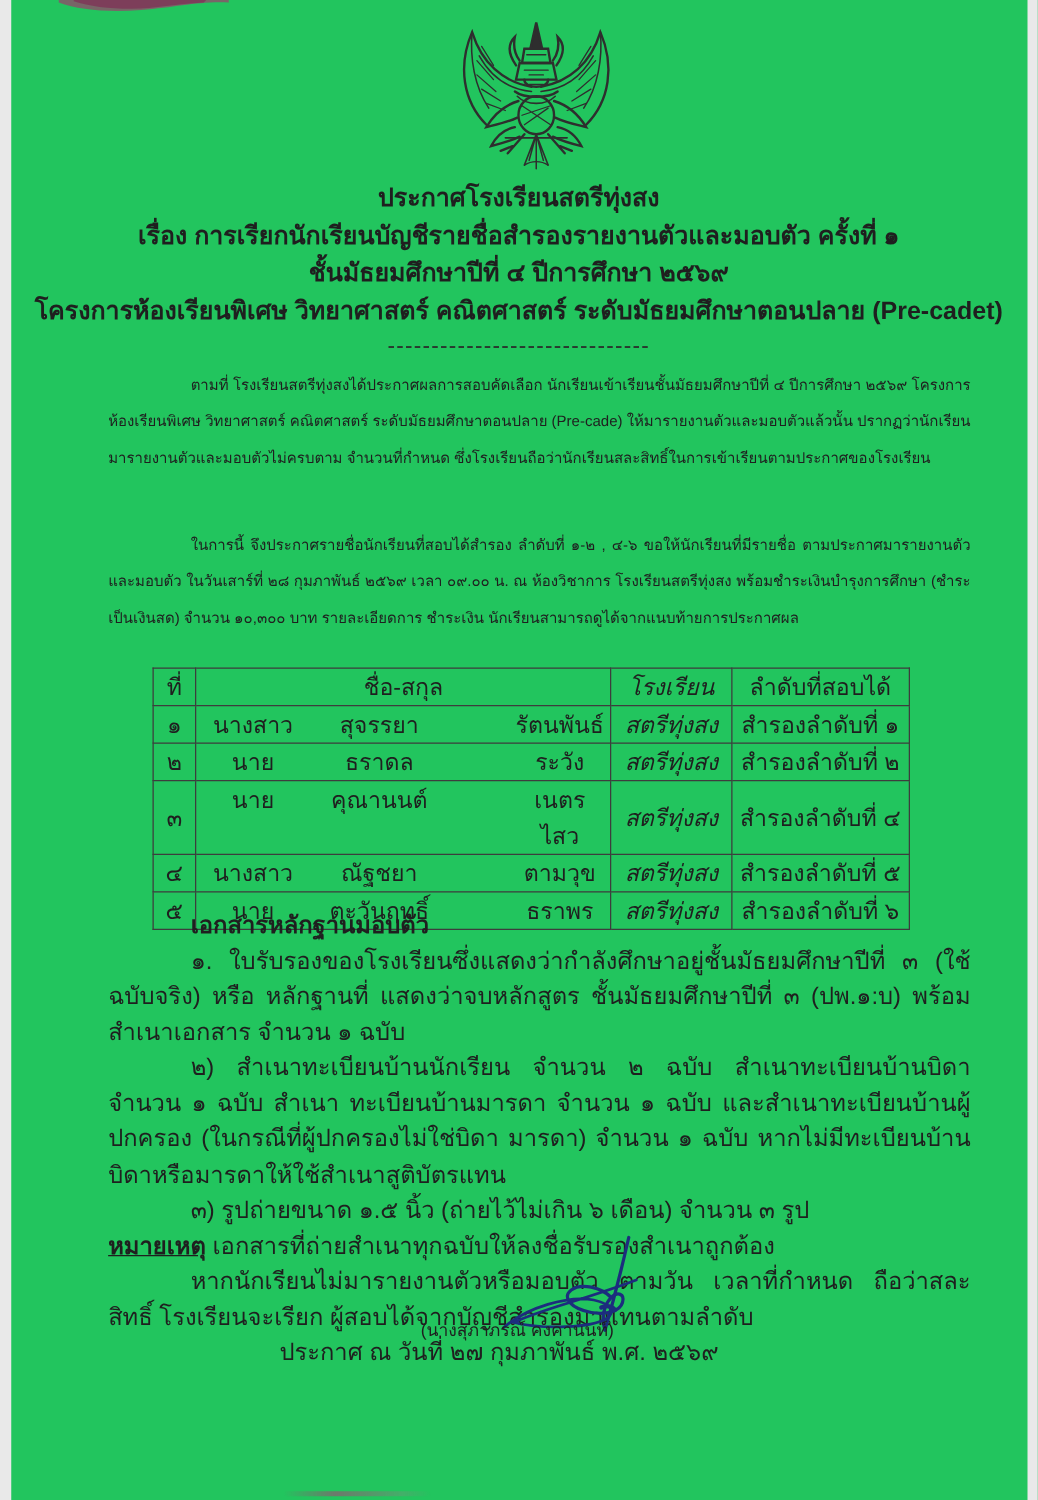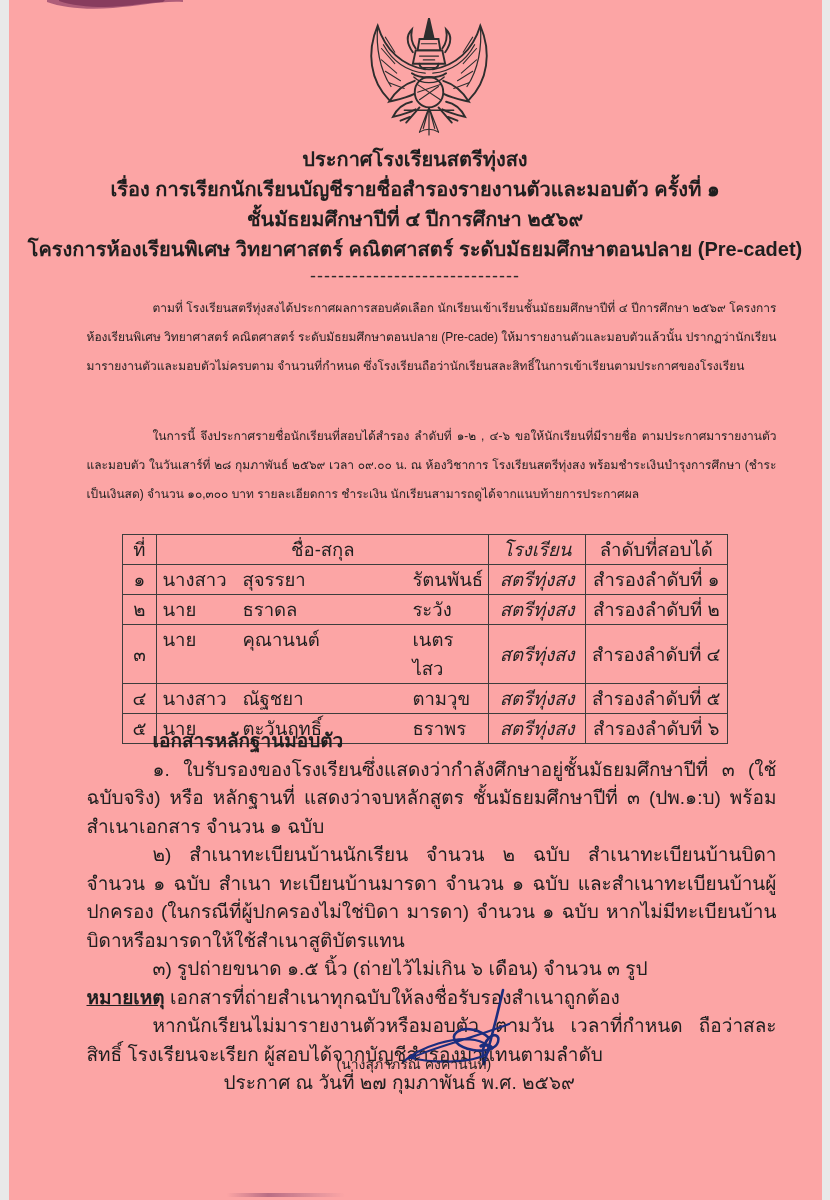--- a/index.html
+++ b/index.html
@@ -1,20 +1,20 @@
 <!DOCTYPE html>
 <html><head>
 <meta charset="utf-8">
 <style>
   * { margin:0; padding:0; box-sizing:border-box; }
   html,body { background:#e9e9e9; }
   body { font-family:"Liberation Sans","DejaVu Sans",sans-serif; }
   .page {
     position:relative; width:813px; height:1200px; margin:0 auto;
-    background:#fca5a5; color:#222; overflow:hidden;
+    background:#22c55e; color:#222; overflow:hidden;
   }
   
   .smudge-top { position:absolute; left:36px; top:0; width:140px; height:14px; }
   .smudge-bottom {
     position:absolute; left:218px; top:1193px; width:118px; height:4px;
     background:linear-gradient(90deg, rgba(170,110,140,0), rgba(150,80,115,.65) 35%, rgba(170,110,140,.25) 80%, rgba(170,110,140,0));
     border-radius:2px; filter:blur(.4px);
   }
   
   .emblem { position:absolute; left:344px; top:12px; width:152px; height:130px; }
@@ -34,21 +34,21 @@
   
   table.roster {
     position:absolute; top:534px; left:113px; width:606px;
     border-collapse:collapse; font-size:18.5px; color:#1f1f1f;
   }
   table.roster th, table.roster td {
     border:1.6px solid #3d3d3d; height:28px; padding:0 5px; font-weight:400;
   }
   table.roster th { font-weight:400; text-align:center; }
   .col-no { width:35px; text-align:center; }
-  .col-name { width:332px; }
+  .col-name { width:332px;text-align:center; }
   .col-school { width:97px; text-align:center;font-style:italic; }
   .col-rank { width:142px; text-align:center; }
   .name-cell { display:flex; }
   .name-cell .n-title { width:80px; }
   .name-cell .n-first { width:122px; }
   .name-cell .n-last { flex:1;margin-left:48px; }
   
   .docs {
     position:absolute; top:727px; left:78px; width:690px;
     font-size:19px; line-height:28.5px; color:#1f1f1f;

